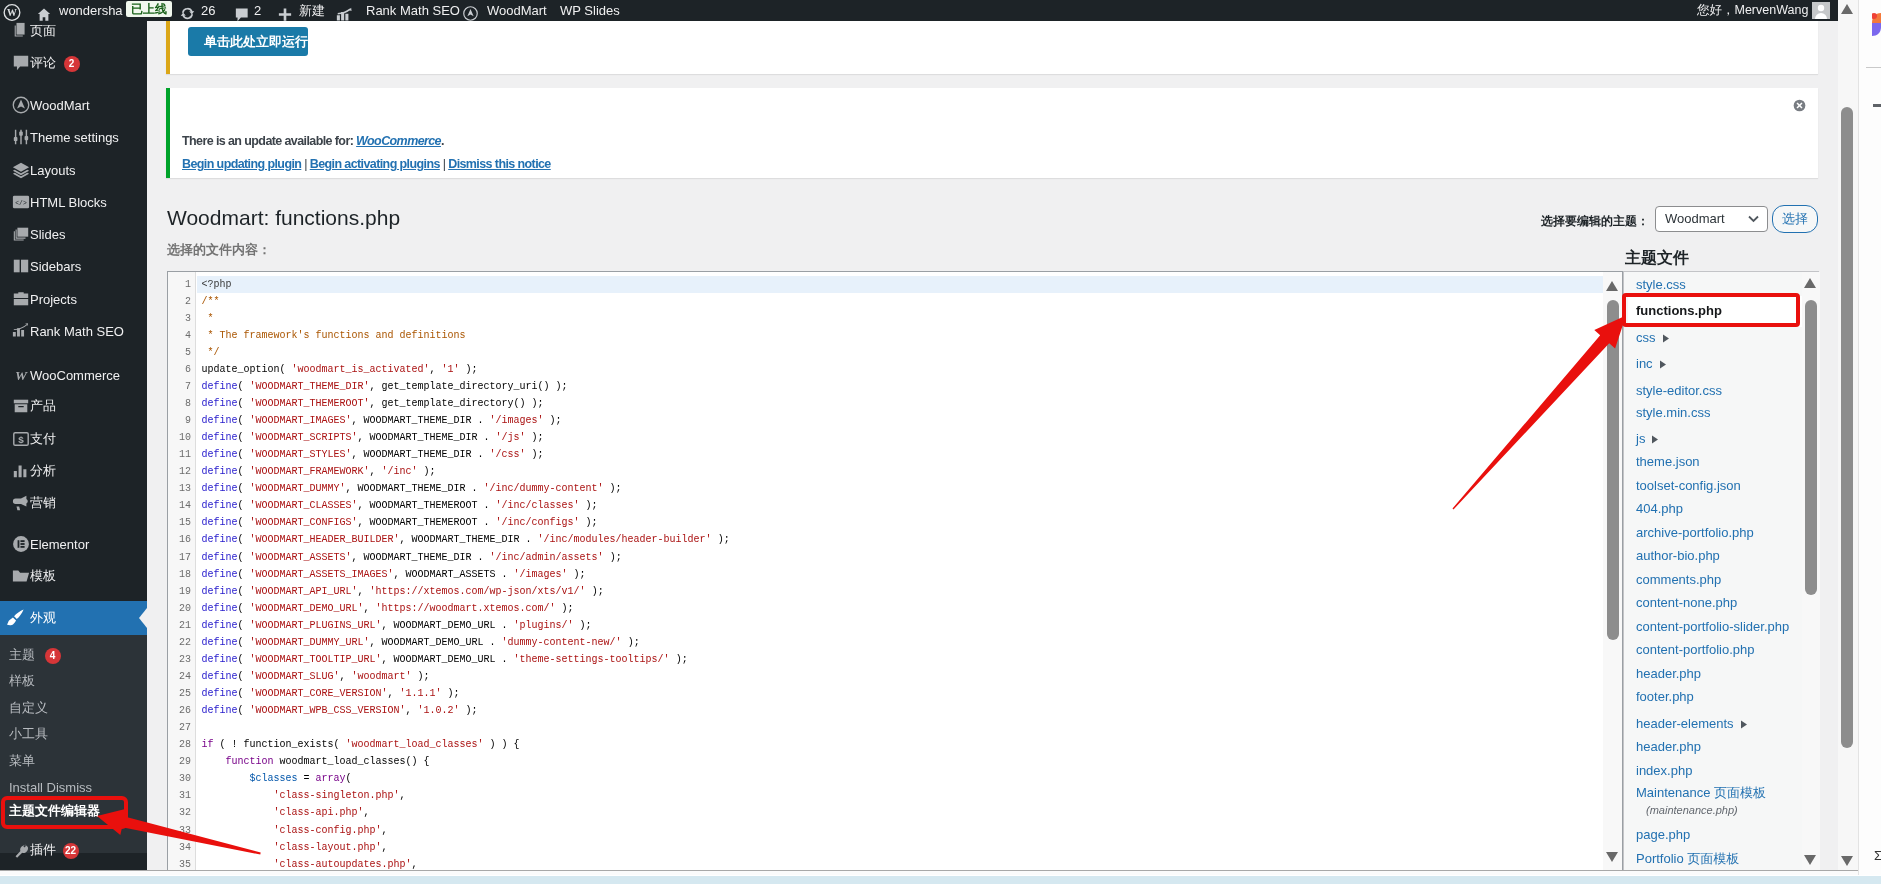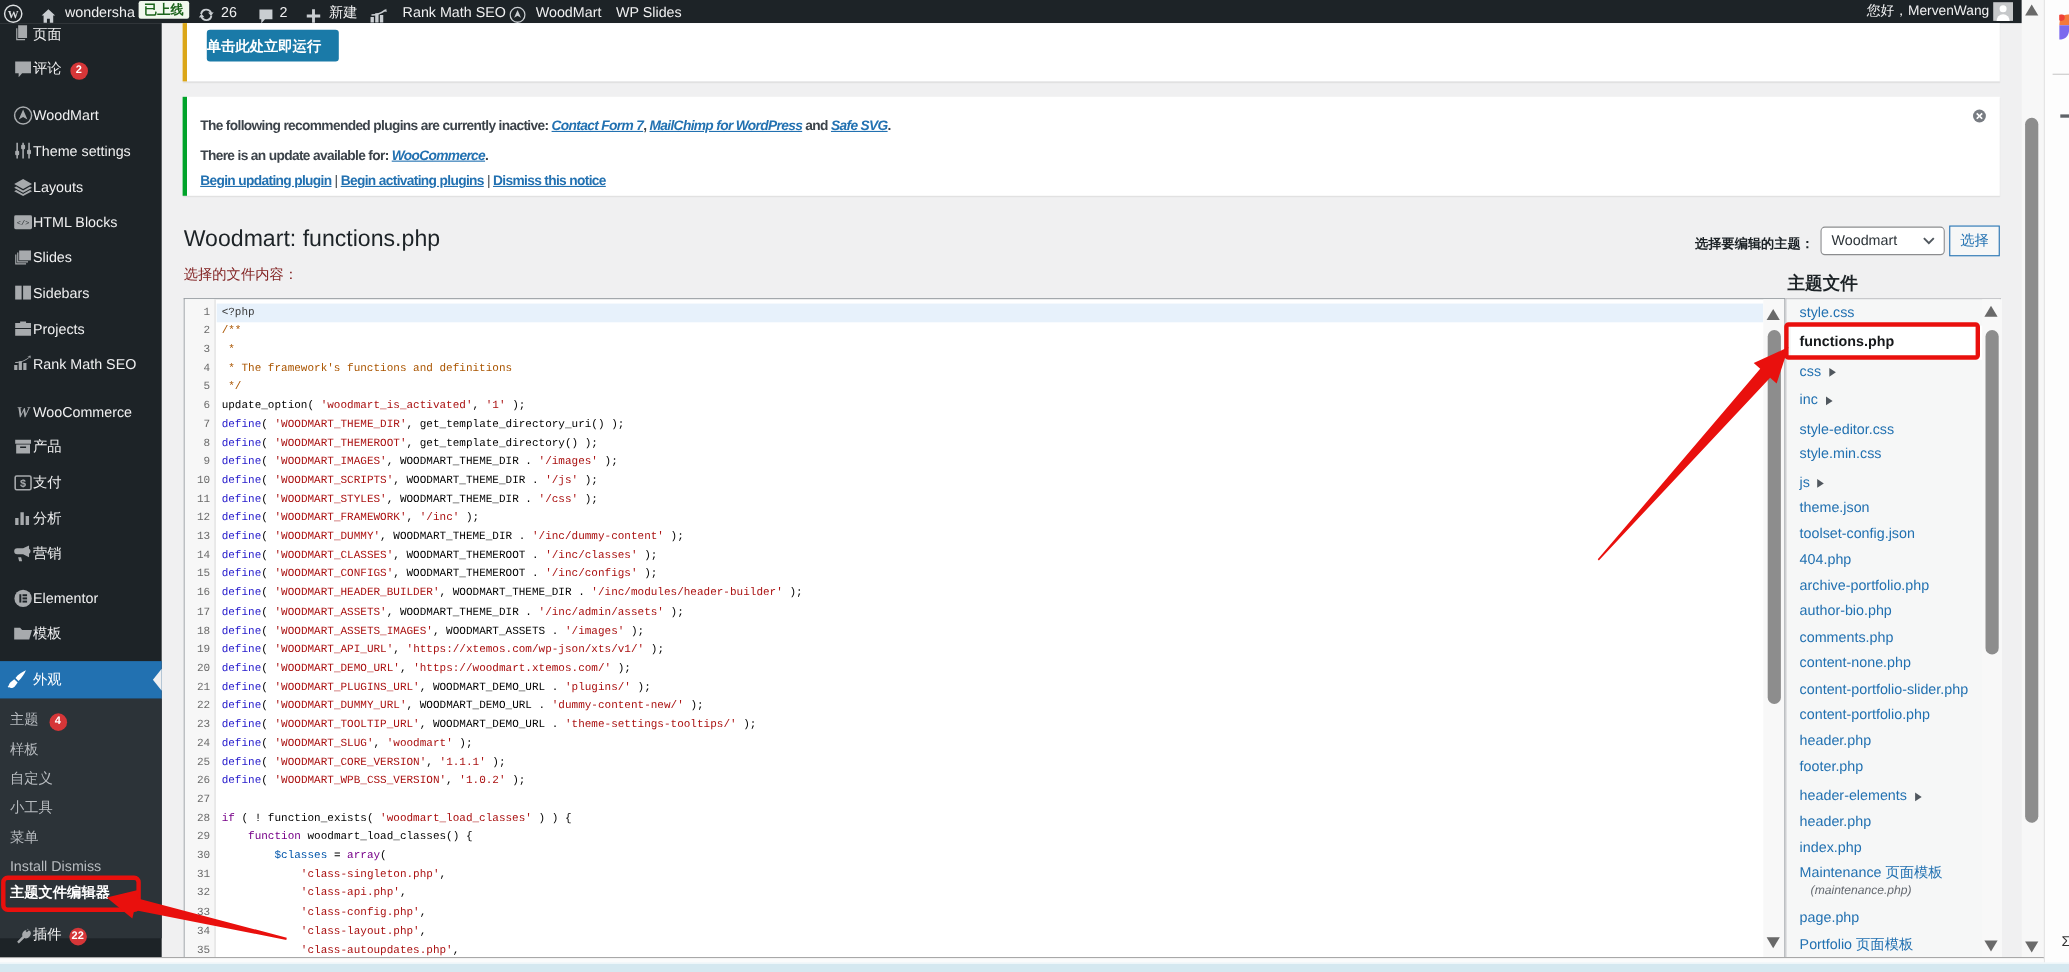--- a/index.html
+++ b/index.html
@@ -290,38 +290,37 @@
             <g fill="#a7aaad">
               <path d="M13.5 1.5l1.8 1.8-2.3 2.3 1.4 1.4 2.3-2.3 1.8 1.8c.9 2-.1 4.4-1.6 5.9-1.3 1.3-3.5 2-5.3 1.2l-6.3 6-1.9-1.9 6-6.3c-.8-1.8-.1-4 1.2-5.3 1.5-1.5 3.9-2.5 5.9-1.6z" transform="scale(0.9) translate(1,1)"></path>
             </g>
           </svg>
         </span>
         <span class="tx">插件 <span class="badge" style="margin-left:3px">22</span></span>
       </div>
 </div>
 
 <div class="notice" style="left:166px;top:21px;width:1652px;height:53px;border-left:4px solid #dba617"></div>
-<div class="abs" style="left:188px;top:27px;width:120px;height:29px;background:#1a7aa8;border-radius:3px;color:#fff;font-size:13px;font-weight:bold;text-align:left;line-height:29px">单击此处立即运行</div>
+<div class="abs" style="left:188px;top:27px;width:120px;height:29px;background:#1a7aa8;border-radius:3px;color:#fff;font-size:13px;font-weight:bold;text-align:right;line-height:29px">单击此处立即运行</div>
 
 <div class="notice" style="left:166px;top:88px;width:1652px;height:90px;border-left:4px solid #00a32a"></div>
-<div class="abs" style="left:182px;top:107px;font-size:12.5px;font-weight:bold;letter-spacing:-0.6px;color:#3c434a">The following recommended plugins are currently inactive: <a class="lk" style="font-style:italic">Contact Form 7</a>, <a class="lk" style="font-style:italic">MailChimp for WordPress</a> and <a class="lk" style="font-style:italic">Safe SVG</a>.</div>
 <div class="abs" style="left:182px;top:134px;font-size:12.5px;font-weight:bold;letter-spacing:-0.6px;color:#3c434a">There is an update available for: <a class="lk" style="font-style:italic">WooCommerce</a>.</div>
 <div class="abs" style="left:182px;top:157px;font-size:12.5px;letter-spacing:-0.6px;color:#3c434a"><a class="lk">Begin updating plugin</a> | <a class="lk">Begin activating plugins</a> | <a class="lk">Dismiss this notice</a></div>
 <svg class="abs" style="left:1793px;top:99px" width="13" height="13" viewBox="0 0 20 20">
       <circle cx="10" cy="10" r="9" fill="#787c82"></circle>
       <path d="M6.2 6.2l7.6 7.6M13.8 6.2l-7.6 7.6" stroke="#fff" stroke-width="2.4"></path>
     </svg>
 
 <div class="abs" style="left:167px;top:206px;font-size:21px;font-weight:400;color:#1d2327">Woodmart: functions.php</div>
-<div class="abs" style="left:167px;top:241px;font-size:13px;font-weight:normal;color:#7f1d1d">选择的文件内容：</div>
+<div class="abs" style="left:167px;top:241px;font-size:13px;font-weight:bold;color:#737373">选择的文件内容：</div>
 <div class="abs" style="left:1541px;top:213px;font-size:12px;font-weight:bold;color:#1d2327">选择要编辑的主题：</div>
 <div class="abs" style="left:1655px;top:206px;width:113px;height:26px;background:#fff;border:1px solid #8c8d8f;border-radius:4px;font-size:13px;color:#2c3338;line-height:24px;padding-left:9px">Woodmart<svg style="position:absolute;right:8px;top:8px" width="11" height="8" viewBox="0 0 11 8">
         <path d="M1 1.5l4.5 4.5L10 1.5" stroke="#50575e" stroke-width="1.8" fill="none"></path>
       </svg></div>
-<div class="abs" style="left:1772px;top:205px;width:46px;height:28px;background:#f6f7f7;border:1px solid #2271b1;border-radius:0;color:#2271b1;font-size:13px;text-align:center;line-height:26px">选择</div>
+<div class="abs" style="left:1772px;top:205px;width:46px;height:28px;background:#f6f7f7;border:1px solid #2271b1;border-radius:12px;color:#2271b1;font-size:13px;text-align:center;line-height:26px">选择</div>
 <div class="abs" style="left:1625px;top:248px;font-size:16px;font-weight:bold;color:#1d2327">主题文件</div>
 
 <div id="editor">
  <div id="activeline"></div>
  <div id="gutter">
         <div id="gutnums">1<br>2<br>3<br>4<br>5<br>6<br>7<br>8<br>9<br>10<br>11<br>12<br>13<br>14<br>15<br>16<br>17<br>18<br>19<br>20<br>21<br>22<br>23<br>24<br>25<br>26<br>27<br>28<br>29<br>30<br>31<br>32<br>33<br>34<br>35</div>
       </div>
  <div id="code"><span class="m">&lt;?php</span>
 <span class="c">/**</span>
 <span class="c"> *</span>

